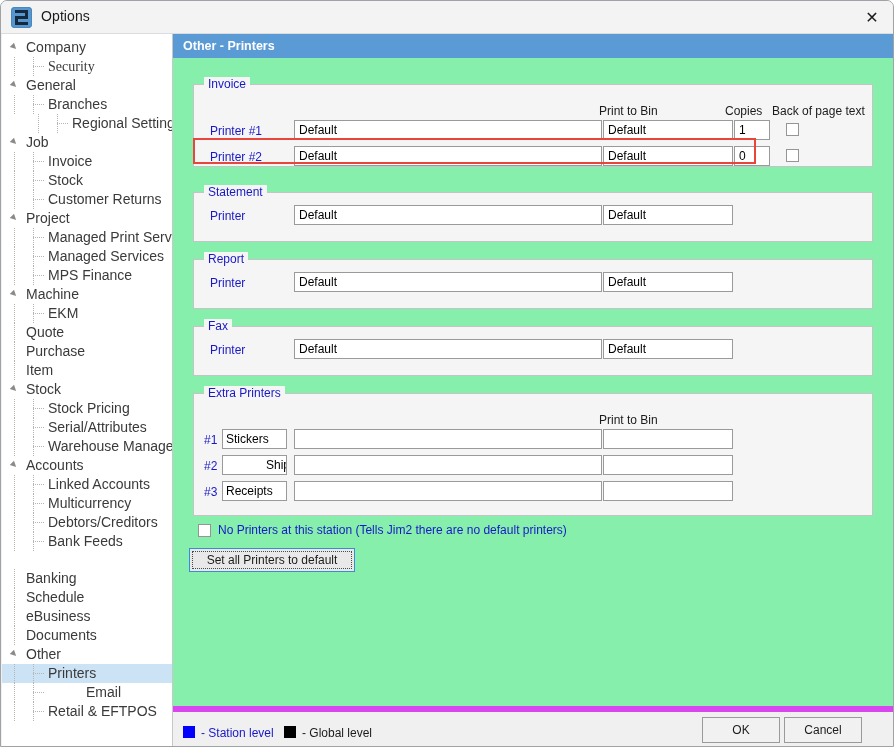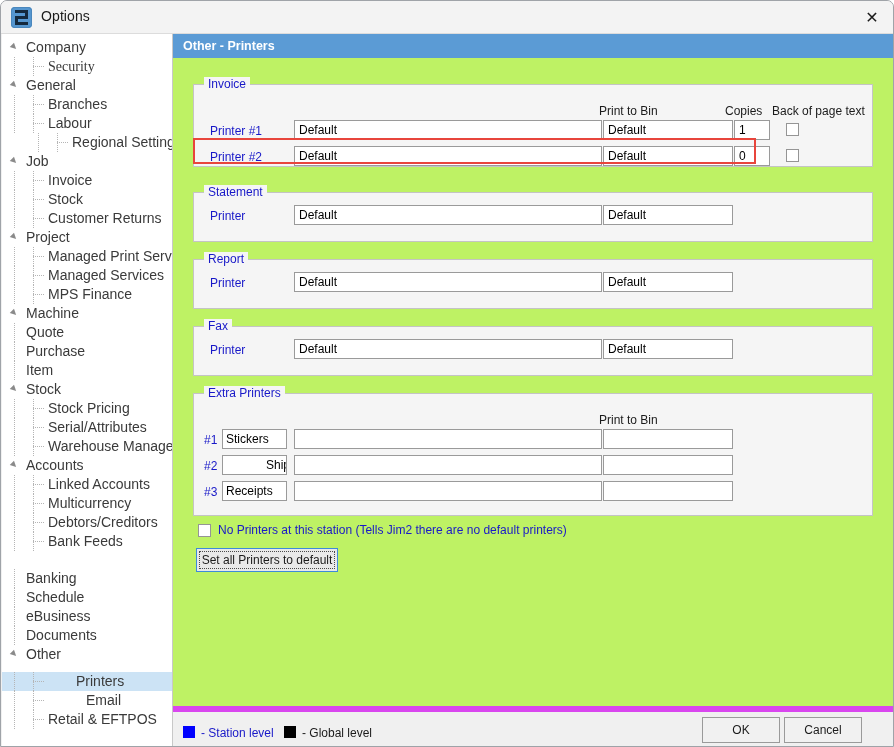--- a/index.html
+++ b/index.html
@@ -131,21 +131,21 @@
     left: 31px; top: 9px;
     width: 11px; height: 1px;
     border-top: 1px dotted #b5b5b5;
   }
 
   
   #content {
     position: absolute;
     left: 172px; top: 33px;
     width: 721px; height: 712px;
-    background: #bef264;
+    background: #86efac;
     box-sizing: border-box;
   }
   #page-header {
     position: absolute;
     left: 0; top: 0;
     width: 721px; height: 24px;
     background: #5b9bd5;
     color: #ffffff;
     font-size: 12.5px;
     font-weight: bold;
@@ -320,49 +320,49 @@
     </div>
     <div id="title-text">Options</div>
     <div id="close-btn">✕</div>
   </div>
 
   <div id="sidebar">
       <div class="tree-item level0" style="margin-top: 4px;"><span class="expander"></span><span class="lbl">Company</span></div>
       <div class="tree-item level1" style="margin-top: 0px; font-family: Liberation Serif, serif;"><span class="vline"></span><span class="vline2"></span><span class="hline"></span><span class="lbl">Security</span></div>
       <div class="tree-item level0" style="margin-top: 0px;"><span class="expander"></span><span class="lbl">General</span></div>
       <div class="tree-item level1" style="margin-top: 0px;"><span class="vline"></span><span class="vline2"></span><span class="hline"></span><span class="lbl">Branches</span></div>
-      <div class="tree-item level1" style="margin-top: 0px;"><span class="vline"></span><span class="vline2"></span><span class="hline"></span><span class="lbl">Labour</span></div>
       <div class="tree-item level1" style="margin-top: 0px; margin-left: 24px;"><span class="vline"></span><span class="vline2"></span><span class="hline"></span><span class="lbl">Regional Settings</span></div>
       <div class="tree-item level0" style="margin-top: 0px;"><span class="expander"></span><span class="lbl">Job</span></div>
       <div class="tree-item level1" style="margin-top: 0px;"><span class="vline"></span><span class="vline2"></span><span class="hline"></span><span class="lbl">Invoice</span></div>
       <div class="tree-item level1" style="margin-top: 0px;"><span class="vline"></span><span class="vline2"></span><span class="hline"></span><span class="lbl">Stock</span></div>
       <div class="tree-item level1" style="margin-top: 0px;"><span class="vline"></span><span class="vline2"></span><span class="hline"></span><span class="lbl">Customer Returns</span></div>
       <div class="tree-item level0" style="margin-top: 0px;"><span class="expander"></span><span class="lbl">Project</span></div>
       <div class="tree-item level1" style="margin-top: 0px;"><span class="vline"></span><span class="vline2"></span><span class="hline"></span><span class="lbl">Managed Print Services</span></div>
       <div class="tree-item level1" style="margin-top: 0px;"><span class="vline"></span><span class="vline2"></span><span class="hline"></span><span class="lbl">Managed Services</span></div>
       <div class="tree-item level1" style="margin-top: 0px;"><span class="vline"></span><span class="vline2"></span><span class="hline"></span><span class="lbl">MPS Finance</span></div>
       <div class="tree-item level0" style="margin-top: 0px;"><span class="expander"></span><span class="lbl">Machine</span></div>
+      <div class="tree-item level1" style="margin-top: 0px;"><span class="vline"></span><span class="vline2"></span><span class="hline"></span><span class="lbl">EKM</span></div>
       <div class="tree-item level0" style="margin-top: 0px;"><span class="vline"></span><span class="lbl">Quote</span></div>
       <div class="tree-item level0" style="margin-top: 0px;"><span class="vline"></span><span class="lbl">Purchase</span></div>
       <div class="tree-item level0" style="margin-top: 0px;"><span class="vline"></span><span class="lbl">Item</span></div>
       <div class="tree-item level0" style="margin-top: 0px;"><span class="expander"></span><span class="lbl">Stock</span></div>
       <div class="tree-item level1" style="margin-top: 0px;"><span class="vline"></span><span class="vline2"></span><span class="hline"></span><span class="lbl">Stock Pricing</span></div>
       <div class="tree-item level1" style="margin-top: 0px;"><span class="vline"></span><span class="vline2"></span><span class="hline"></span><span class="lbl">Serial/Attributes</span></div>
       <div class="tree-item level1" style="margin-top: 0px;"><span class="vline"></span><span class="vline2"></span><span class="hline"></span><span class="lbl">Warehouse Management</span></div>
       <div class="tree-item level0" style="margin-top: 0px;"><span class="expander"></span><span class="lbl">Accounts</span></div>
       <div class="tree-item level1" style="margin-top: 0px;"><span class="vline"></span><span class="vline2"></span><span class="hline"></span><span class="lbl">Linked Accounts</span></div>
       <div class="tree-item level1" style="margin-top: 0px;"><span class="vline"></span><span class="vline2"></span><span class="hline"></span><span class="lbl">Multicurrency</span></div>
       <div class="tree-item level1" style="margin-top: 0px;"><span class="vline"></span><span class="vline2"></span><span class="hline"></span><span class="lbl">Debtors/Creditors</span></div>
       <div class="tree-item level1" style="margin-top: 0px;"><span class="vline"></span><span class="vline2"></span><span class="hline"></span><span class="lbl">Bank Feeds</span></div>
       <div class="tree-item level0" style="margin-top: 18px;"><span class="vline"></span><span class="lbl">Banking</span></div>
       <div class="tree-item level0" style="margin-top: 0px;"><span class="vline"></span><span class="lbl">Schedule</span></div>
       <div class="tree-item level0" style="margin-top: 0px;"><span class="vline"></span><span class="lbl">eBusiness</span></div>
       <div class="tree-item level0" style="margin-top: 0px;"><span class="vline"></span><span class="lbl">Documents</span></div>
       <div class="tree-item level0" style="margin-top: 0px;"><span class="expander"></span><span class="lbl">Other</span></div>
-      <div class="tree-item level1 selected" style="margin-top: 8px; padding-left: 28px;"><span class="vline"></span><span class="vline2"></span><span class="hline"></span><span class="lbl">Printers</span></div>
+      <div class="tree-item level1 selected" style="margin-top: 0px;"><span class="vline"></span><span class="vline2"></span><span class="hline"></span><span class="lbl">Printers</span></div>
       <div class="tree-item level1" style="margin-top: 0px; padding-left: 38px;"><span class="vline"></span><span class="vline2"></span><span class="hline"></span><span class="lbl">Email</span></div>
       <div class="tree-item level1" style="margin-top: 0px;"><span class="vline"></span><span class="vline2"></span><span class="hline"></span><span class="lbl">Retail &amp; EFTPOS</span></div>
     </div>
 
   <div id="content">
 
     <div id="page-header">Other - Printers</div>
 
     <div class="group" style="left:20px; top:50px; width:680px; height:83px;">
       <div class="legend">Invoice</div>
@@ -423,21 +423,21 @@
 
       <div class="fld-label" style="left:10px; top:91px;">#3</div>
       <div class="textin" style="left:28px; top:87px; width:65px;">Receipts</div>
       <div class="combo" style="left:100px; top:87px; width:308px;"></div>
       <div class="combo" style="left:409px; top:87px; width:130px;"></div>
     </div>
 
     <div class="cbox" style="left:25px; top:490px;"></div>
     <div id="noprinters-label" style="left:45px; top:489px;">No Printers at this station (Tells Jim2 there are no default printers)</div>
 
-    <div id="setdefault-btn" style="left:23px; top:514px; width:142px; height:24px;">
+    <div id="setdefault-btn" style="left:16px; top:514px; width:166px; height:24px;">
       <span class="inner"></span>
       <span style="position:relative;">Set all Printers to default</span>
     </div>
 
   </div>
 
   <div id="footer">
     <div class="legend-swatch" style="left:10px; top:14px; background:#0000ff;"></div>
     <div class="legend-text" style="left:28px; top:14px; color:#1818c8;">- Station level</div>
 

